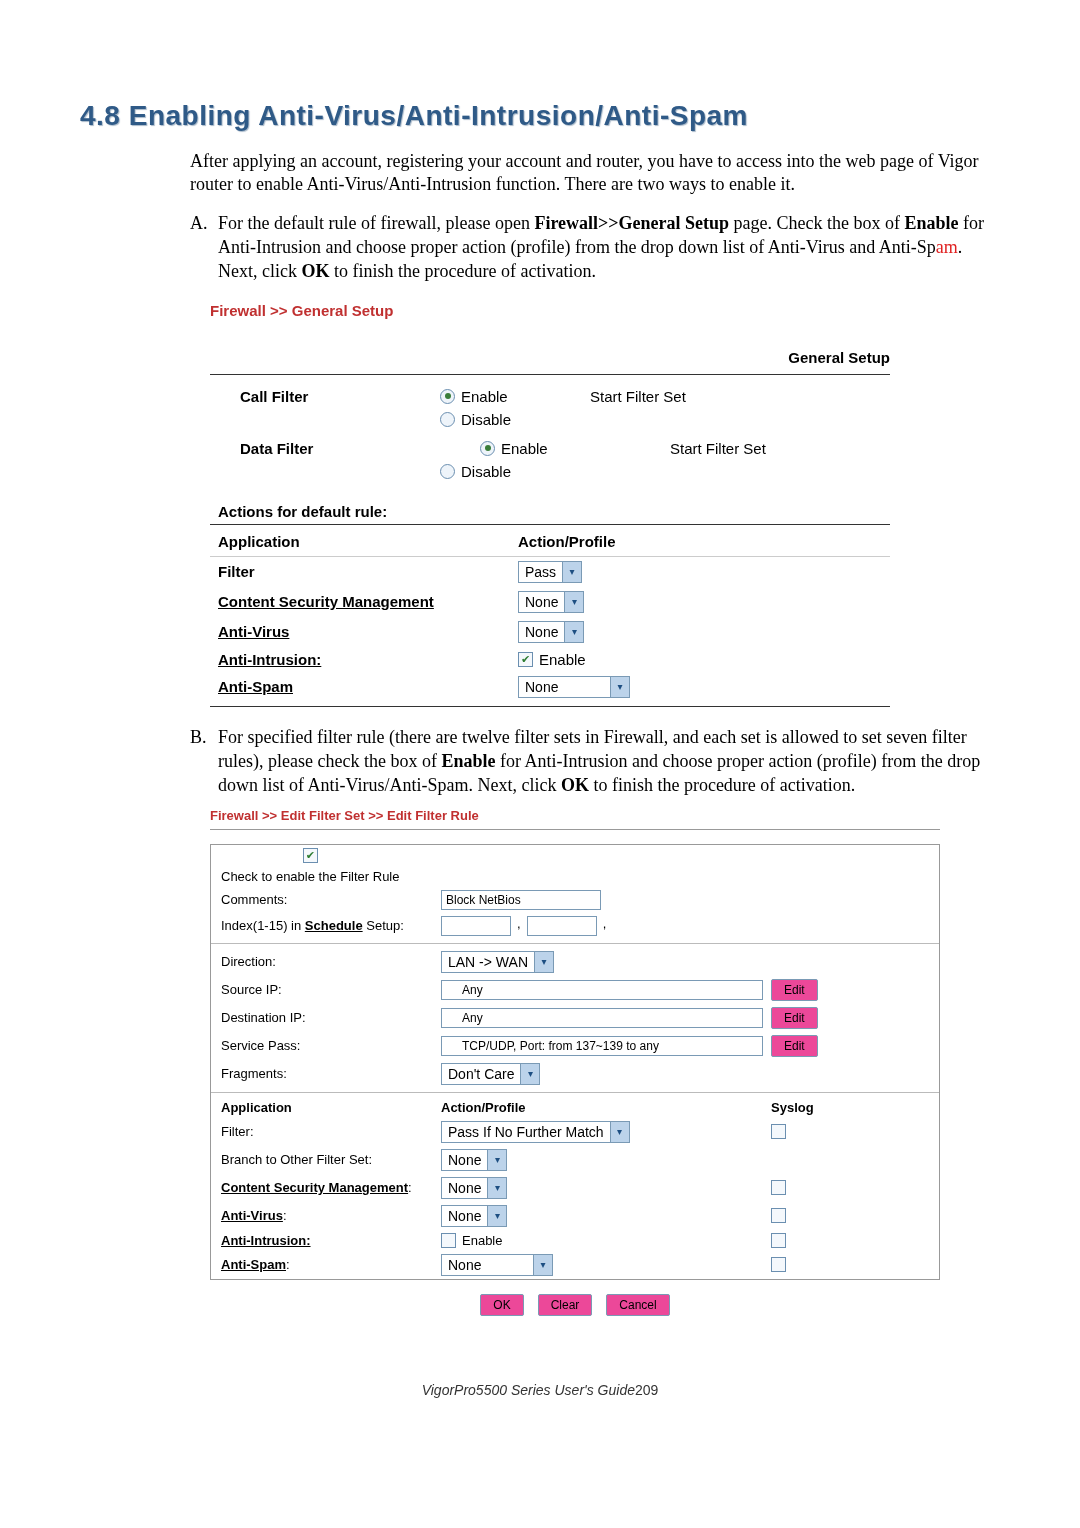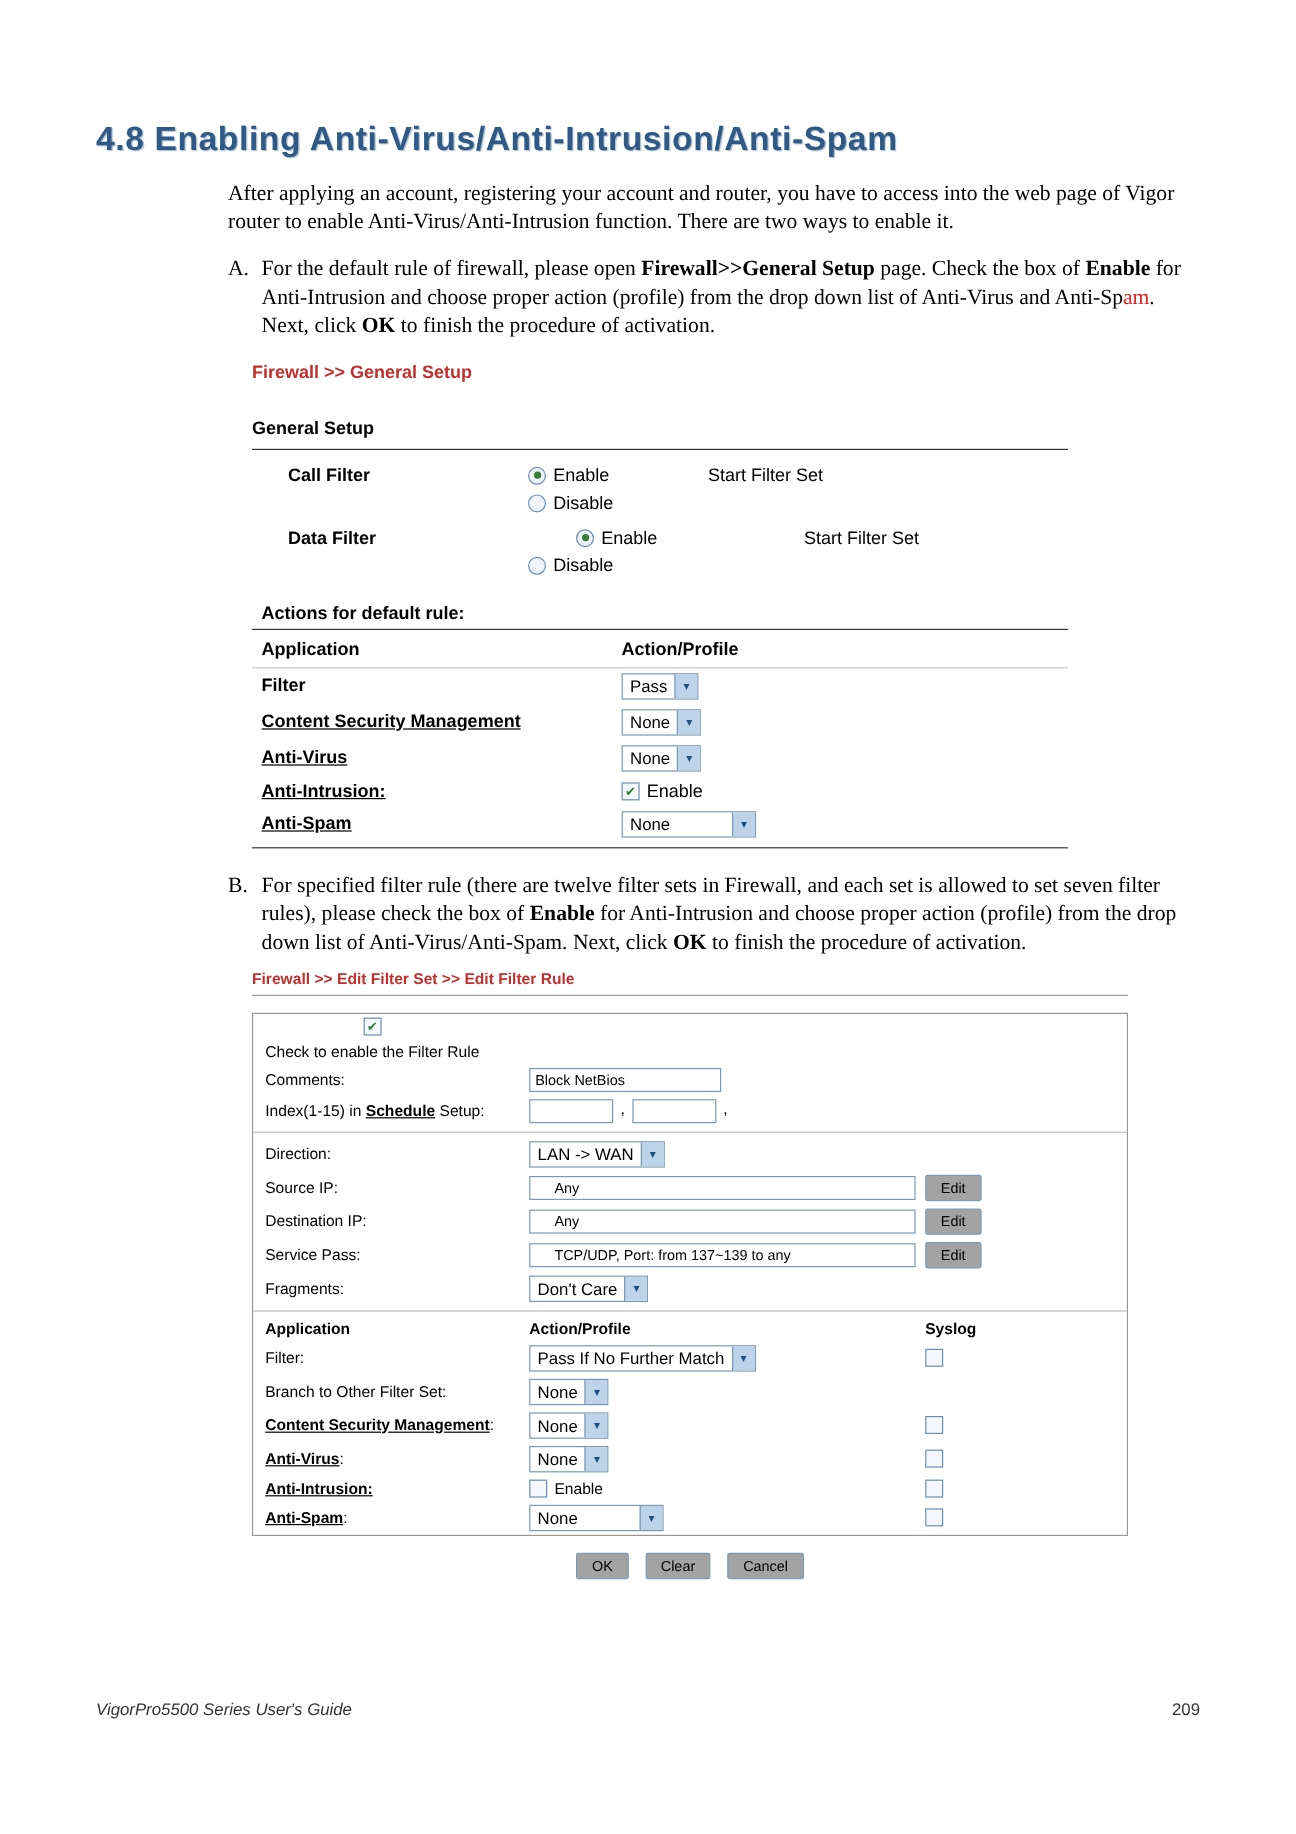--- a/index.html
+++ b/index.html
@@ -54,20 +54,21 @@
     color: #000;
   }
   .inset1 .breadcrumb {
     font-weight: bold;
     color: #c03030;
     margin-bottom: 30px;
   }
   .inset1 .panel-title {
     font-weight: bold;
     margin-bottom: 8px;
+    text-align: right;
   }
   .inset1 .section-rule {
     border-top: 1px solid #333;
     padding-top: 10px;
   }
   .inset1 .row {
     display: flex;
     align-items: flex-start;
     padding: 3px 0 3px 30px;
   }
@@ -136,36 +137,36 @@
   .inset2 .frow .fc1 { width:220px; }
   .inset2 .frow .fc2 { width:330px; display:flex; align-items:flex-start; gap:6px; }
   .inset2 .frow .fc3 { width:120px; display:flex; align-items:center; }
   .inset2 .sep { border-top:1px solid #bbb; margin:4px 0;}
   .inset2 .headerrow .fc1, .inset2 .headerrow .fc2, .inset2 .headerrow .fc3 { font-weight:bold; }
   .textfield {
     border:1px solid #7a9ab5; height:18px; background:#fff; font-size:12px;
     padding:0 4px; display:inline-flex; align-items:center;
   }
   .btn {
-    border:1px solid #7a9ab5; background:#a3a3a3; height:20px;
+    border:1px solid #7a9ab5; background:#ec4899; height:20px;
     font-family:Tahoma,Arial,sans-serif; font-size:12px; padding:0 12px;
     display:inline-flex; align-items:center; border-radius:2px;
   }
   .inset2 .linkb { text-decoration:underline; font-weight:bold; }
   .inset2 .buttons {
     display:flex; gap:14px; justify-content:center; padding:14px 0 4px 0;
   }
   .readonly-field {
     border:1px solid #7a9ab5; background:#fff; height:18px; font-size:12px;
     padding:0 20px; display:inline-flex; align-items:center; width:280px;
   }
   .footer {
-    display:flex; justify-content:space-between;
+    display:flex; justify-content:center;
     font-family: Arial, sans-serif; font-style:italic; font-size:14px;
-    color:#333; margin-top:96px;
+    color:#333; margin-top:62px;
   }
   .footer .pnum { font-style:normal; }
 </style>
 </head>
 <body>
 
 <div class="page">
   <h1 class="section-heading">4.8 Enabling Anti-Virus/Anti-Intrusion/Anti-Spam</h1>
 
   <p class="body-text">After applying an account, registering your account and router, you have to access into the web page of Vigor router to enable Anti-Virus/Anti-Intrusion function. There are two ways to enable it.</p>

